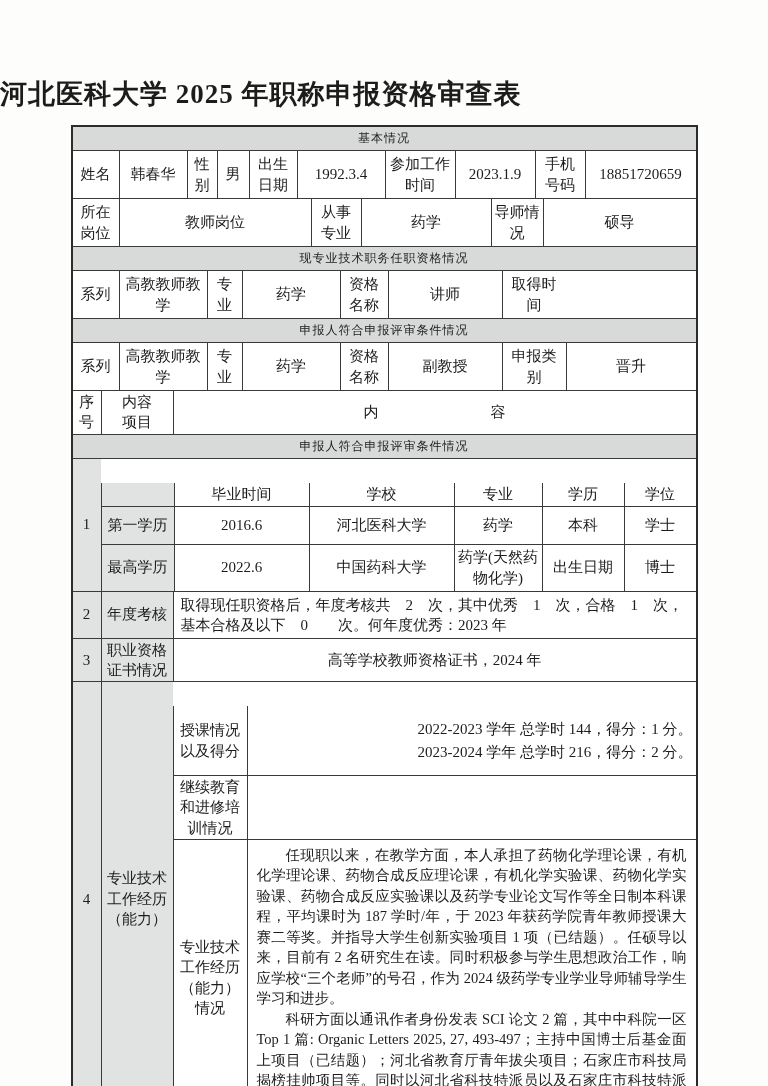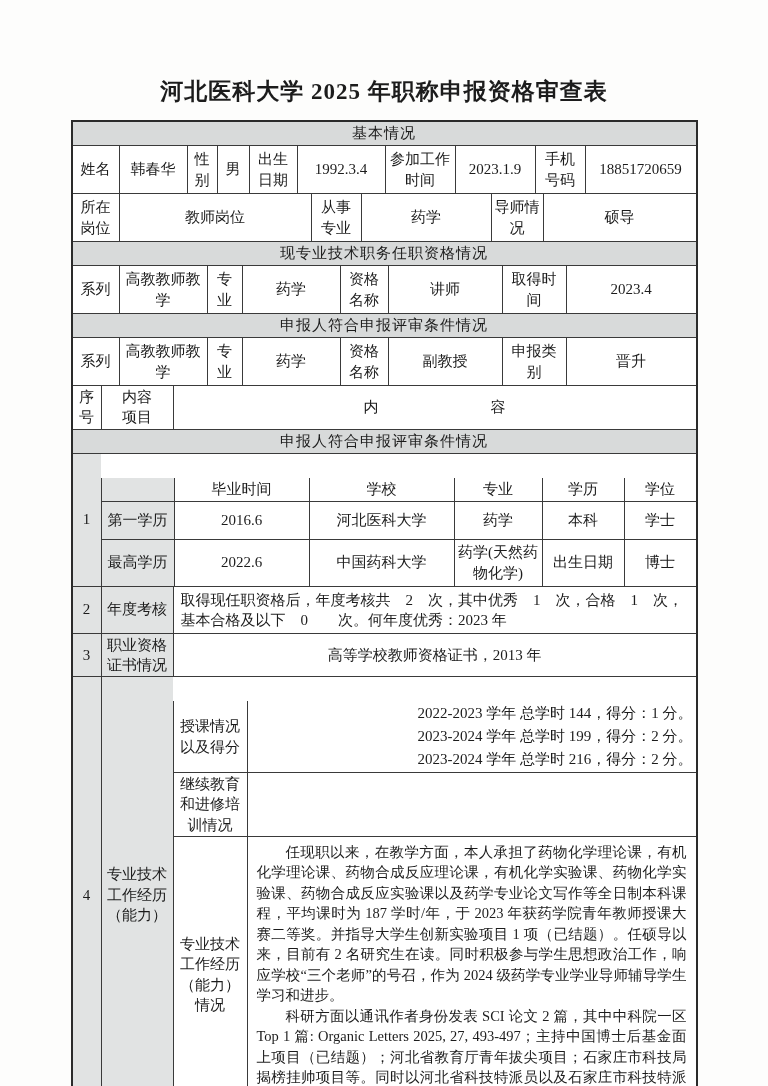--- a/index.html
+++ b/index.html
@@ -6,22 +6,22 @@
   html,body { background:#ffffff; }
   .page {
     width:768px; height:1086px; margin:0 auto; position:relative;
     background:#fdfdfc;
     font-family:"Liberation Serif","DejaVu Serif",serif;
     color:#1c1c1c;
     overflow:hidden;
   }
   .title {
     padding-top:76px;
-    text-align:center;
-    font-size:23px;
+    text-align:left;
+    font-size:27px;
     font-weight:bold;
     letter-spacing:1px;
   }
   .form {
     width:627px;
     margin:13px auto 0 auto;
     border:2px solid #2b2b2b;
     background:#fff;
     display:flex; flex-direction:column;
   }
@@ -34,21 +34,21 @@
     font-size:15px;
     line-height:1.35;
     border-left:1px solid #3a3a3a;
     word-break:break-word;
   }
   .c:first-child { border-left:none; }
   .sec {
     background:#d8dada;
     min-height:23px;
     justify-content:center;
-    font-size:15px;
+    font-size:12px;
     letter-spacing:1px;
   }
   .g { background:#e1e3e3; }
   .grpcol { flex:1; display:flex; flex-direction:column; border-left:1px solid #3a3a3a;margin-top:24px; }
   .grpcol > .sr { display:flex; border-bottom:1px solid #3a3a3a; flex:0 0 auto; align-items:stretch; }
   .grpcol > .sr:last-child { border-bottom:none; }
   .sr .c:first-child { border-left:none; }
   .left { justify-content:flex-start; text-align:left; }
   .contentgap { gap:112px; }
   .stack span { display:block; }
@@ -101,21 +101,20 @@
     </div>
 
     <div class="tr" style="min-height:48px">
       <div class="c" style="flex:0 0 46px">系列</div>
       <div class="c" style="flex:0 0 88px">高教教师教学</div>
       <div class="c" style="flex:0 0 35px">专业</div>
       <div class="c" style="flex:0 0 98px">药学</div>
       <div class="c" style="flex:0 0 48px">资格名称</div>
       <div class="c" style="flex:0 0 114px">讲师</div>
       <div class="c" style="flex:0 0 64px">取得时间</div>
-      <div class="c" style="flex:1">2023.4</div>
     </div>
 
     <div class="tr">
       <div class="c sec" style="flex:1">申报人符合申报评审条件情况</div>
     </div>
 
     <div class="tr" style="min-height:48px">
       <div class="c" style="flex:0 0 46px">系列</div>
       <div class="c" style="flex:0 0 88px">高教教师教学</div>
       <div class="c" style="flex:0 0 35px">专业</div>
@@ -178,32 +177,31 @@
       <div class="c g" style="flex:0 0 28px">2</div>
       <div class="c g" style="flex:0 0 72px">年度考核</div>
       <div class="c left" style="flex:1">
         <div class="annual-text">取得现任职资格后，年度考核共　2　次，其中优秀　1　次，合格　1　次，基本合格及以下　0　　次。何年度优秀：2023 年</div>
       </div>
     </div>
 
     <div class="tr" style="min-height:42px">
       <div class="c g" style="flex:0 0 28px">3</div>
       <div class="c g" style="flex:0 0 72px">职业资格证书情况</div>
-      <div class="c" style="flex:1">高等学校教师资格证书，2013 年</div>
+      <div class="c" style="flex:1">高等学校教师资格证书，2024 年</div>
     </div>
 
     <div class="tr">
       <div class="c g" style="flex:0 0 28px">4</div>
       <div class="c g" style="flex:0 0 72px">专业技术工作经历（能力）</div>
       <div class="grpcol">
         <div class="sr" style="min-height:70px">
           <div class="c" style="flex:0 0 73px">授课情况以及得分</div>
           <div class="c teach-lines" style="flex:1; flex-direction:column; justify-content:center">
             <span class="tl">2022-2023 学年 总学时 144，得分：1 分。</span>
-            <span class="tl">2023-2024 学年 总学时 199，得分：2 分。</span>
             <span class="tl">2023-2024 学年 总学时 216，得分：2 分。</span>
           </div>
         </div>
         <div class="sr" style="min-height:54px">
           <div class="c" style="flex:0 0 73px">继续教育和进修培训情况</div>
           <div class="c left" style="flex:1"></div>
         </div>
         <div class="sr" style="min-height:244px">
           <div class="c" style="flex:0 0 73px">专业技术工作经历（能力）情况</div>
           <div class="c work-cell" style="flex:1">

